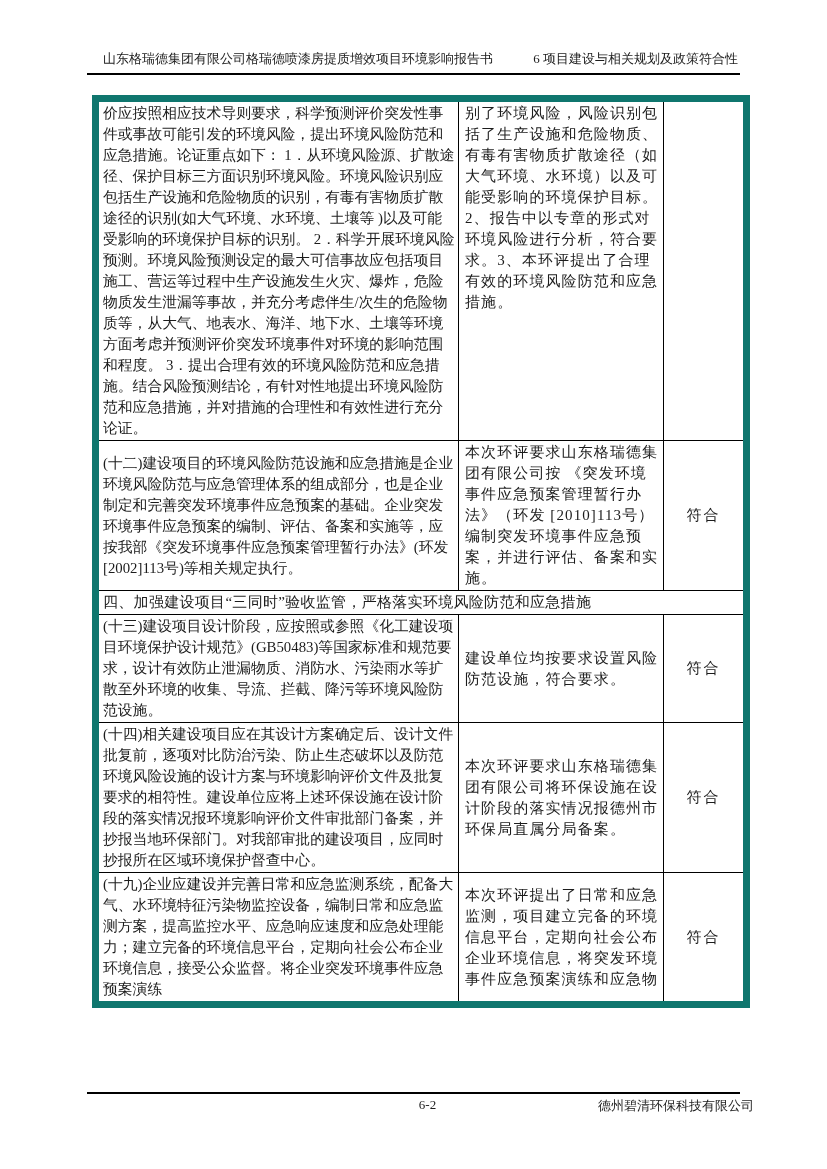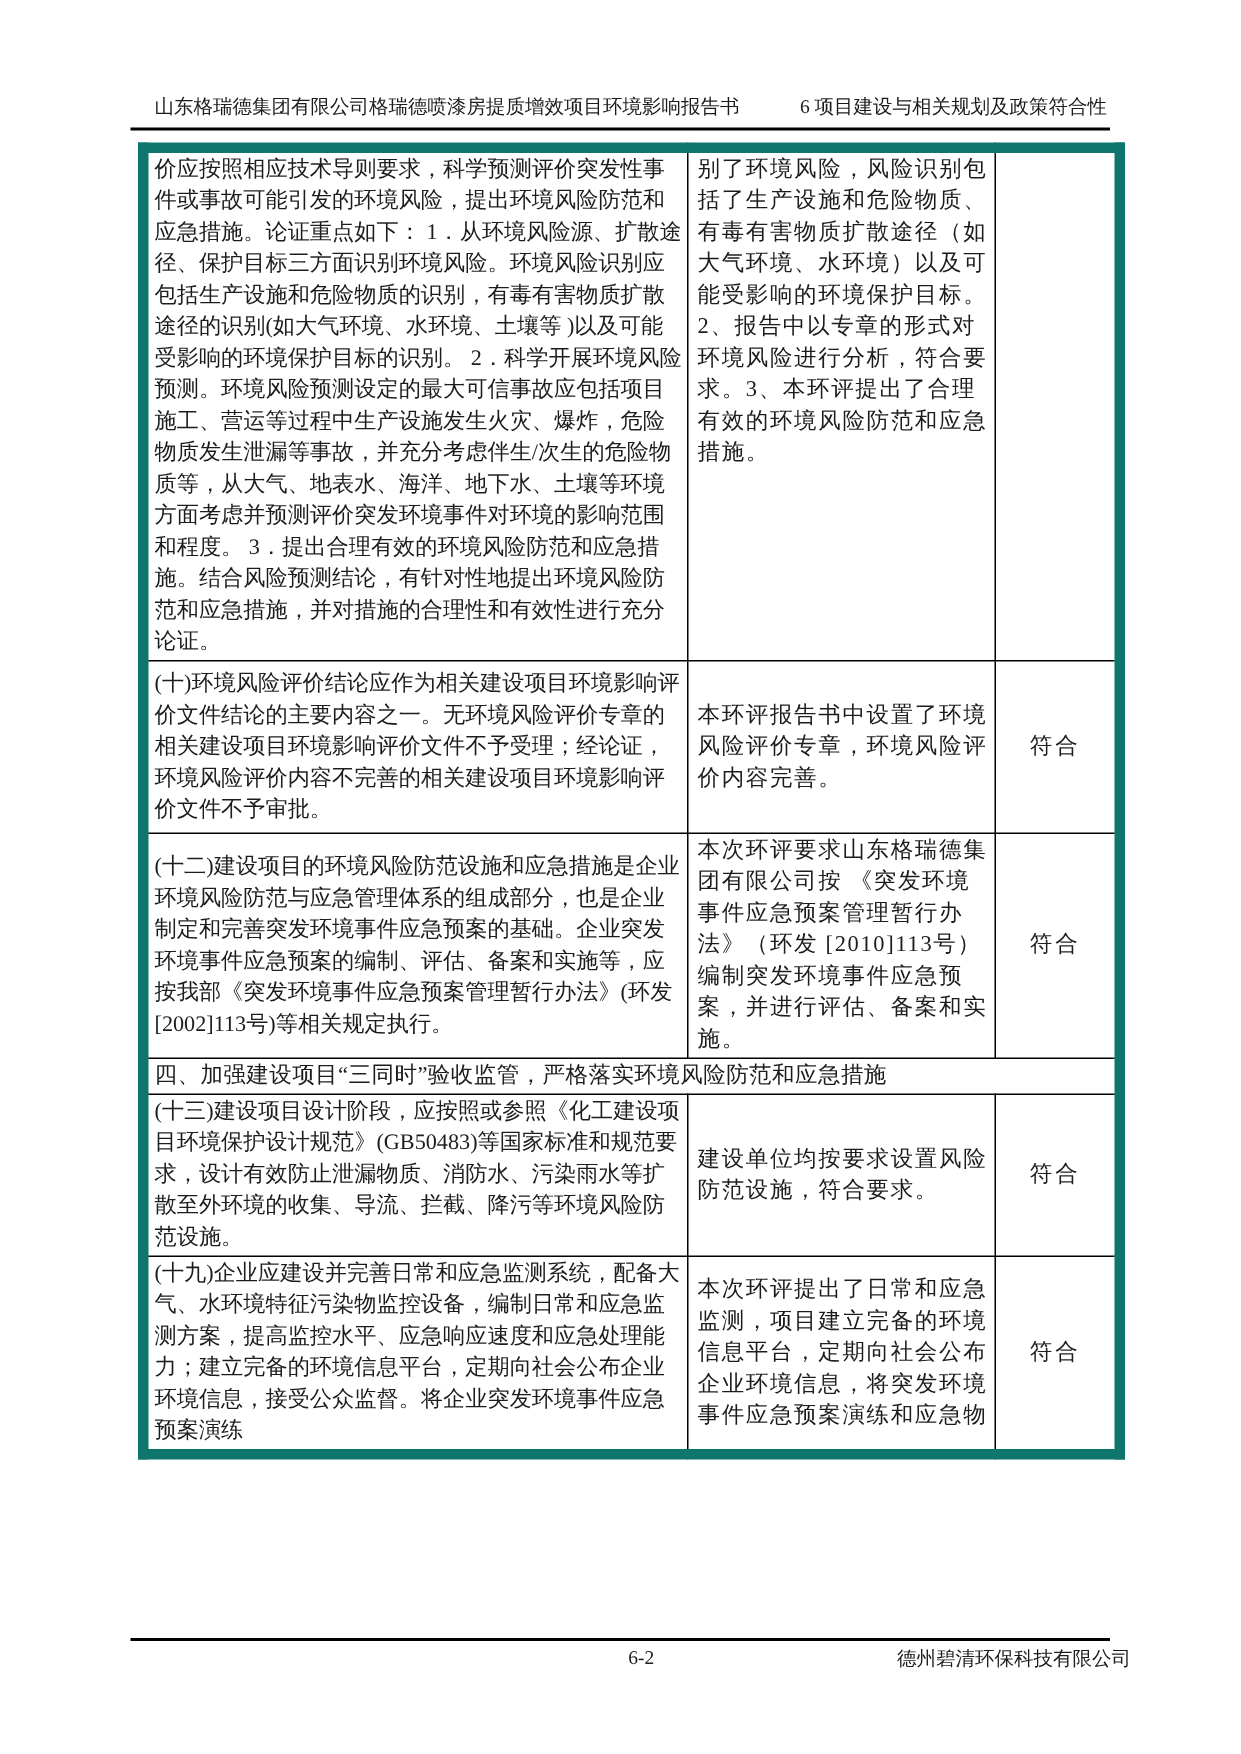--- a/index.html
+++ b/index.html
@@ -7,21 +7,21 @@
     position:relative; width:827px; height:1169px; background:#ffffff;
     font-family:"Liberation Serif","DejaVu Serif",serif; color:#1c1c1c;
     overflow:hidden;
   }
   .header {
     position:absolute; top:50px; left:87px; width:653px;
     border-bottom:2px solid #000; padding-bottom:5px;
     display:flex; justify-content:space-between; align-items:flex-end;
     font-size:13px; white-space:nowrap;
   }
-  .header .h-left { padding-left:16px;margin-top:12px; }
+  .header .h-left { padding-left:16px; }
   .header .h-right { padding-right:2px; }
 
   table.doc-table {
     position:absolute; top:95px; left:92px; width:651px;
     border-collapse:collapse; table-layout:fixed;
     border:7px solid #0f766e;
   }
   .doc-table td {
     border:1px solid #000;
     font-size:14.8px; line-height:21px;
@@ -75,36 +75,36 @@
         <col class="c1">
         <col class="c2">
         <col class="c3">
       </colgroup>
     <tbody>
       <tr class="r1">
         <td class="req vtop">价应按照相应技术导则要求，科学预测评价突发性事件或事故可能引发的环境风险，提出环境风险防范和应急措施。论证重点如下： 1．从环境风险源、扩散途径、保护目标三方面识别环境风险。环境风险识别应包括生产设施和危险物质的识别，有毒有害物质扩散途径的识别(如大气环境、水环境、土壤等 )以及可能受影响的环境保护目标的识别。 2．科学开展环境风险预测。环境风险预测设定的最大可信事故应包括项目施工、营运等过程中生产设施发生火灾、爆炸，危险物质发生泄漏等事故，并充分考虑伴生/次生的危险物质等，从大气、地表水、海洋、地下水、土壤等环境方面考虑并预测评价突发环境事件对环境的影响范围和程度。 3．提出合理有效的环境风险防范和应急措施。结合风险预测结论，有针对性地提出环境风险防范和应急措施，并对措施的合理性和有效性进行充分论证。</td>
         <td class="resp vtop">别了环境风险，风险识别包括了生产设施和危险物质、有毒有害物质扩散途径（如大气环境、水环境）以及可能受影响的环境保护目标。2、报告中以专章的形式对环境风险进行分析，符合要求。3、本环评提出了合理有效的环境风险防范和应急措施。</td>
         <td class="status"></td>
       </tr>
-      <tr class="r2">
-        <td class="req">(十)环境风险评价结论应作为相关建设项目环境影响评价文件结论的主要内容之一。无环境风险评价专章的相关建设项目环境影响评价文件不予受理；经论证，环境风险评价内容不完善的相关建设项目环境影响评价文件不予审批。</td>
-        <td class="resp">本环评报告书中设置了环境风险评价专章，环境风险评价内容完善。</td>
-        <td class="status">符合</td>
-      </tr>
       <tr class="r3">
         <td class="req">(十二)建设项目的环境风险防范设施和应急措施是企业环境风险防范与应急管理体系的组成部分，也是企业制定和完善突发环境事件应急预案的基础。企业突发环境事件应急预案的编制、评估、备案和实施等，应按我部《突发环境事件应急预案管理暂行办法》(环发[2002]113号)等相关规定执行。</td>
         <td class="resp">本次环评要求山东格瑞德集团有限公司按 《突发环境事件应急预案管理暂行办法》（环发 [2010]113号）编制突发环境事件应急预案，并进行评估、备案和实施。</td>
         <td class="status">符合</td>
       </tr>
       <tr class="s4 section">
         <td colspan="3">四、加强建设项目“三同时”验收监管，严格落实环境风险防范和应急措施</td>
       </tr>
       <tr class="r5">
         <td class="req">(十三)建设项目设计阶段，应按照或参照《化工建设项目环境保护设计规范》(GB50483)等国家标准和规范要求，设计有效防止泄漏物质、消防水、污染雨水等扩散至外环境的收集、导流、拦截、降污等环境风险防范设施。</td>
         <td class="resp">建设单位均按要求设置风险防范设施，符合要求。</td>
+        <td class="status">符合</td>
+      </tr>
+      <tr class="r6">
+        <td class="req">(十四)相关建设项目应在其设计方案确定后、设计文件批复前，逐项对比防治污染、防止生态破坏以及防范环境风险设施的设计方案与环境影响评价文件及批复要求的相符性。建设单位应将上述环保设施在设计阶段的落实情况报环境影响评价文件审批部门备案，并抄报当地环保部门。对我部审批的建设项目，应同时抄报所在区域环境保护督查中心。</td>
+        <td class="resp">本次环评要求山东格瑞德集团有限公司将环保设施在设计阶段的落实情况报德州市环保局直属分局备案。</td>
         <td class="status">符合</td>
       </tr>
       <tr class="r8">
         <td class="req">(十九)企业应建设并完善日常和应急监测系统，配备大气、水环境特征污染物监控设备，编制日常和应急监测方案，提高监控水平、应急响应速度和应急处理能力；建立完备的环境信息平台，定期向社会公布企业环境信息，接受公众监督。将企业突发环境事件应急预案演练</td>
         <td class="resp">本次环评提出了日常和应急监测，项目建立完备的环境信息平台，定期向社会公布企业环境信息，将突发环境事件应急预案演练和应急物</td>
         <td class="status">符合</td>
       </tr>
     </tbody>
   </table>
 

